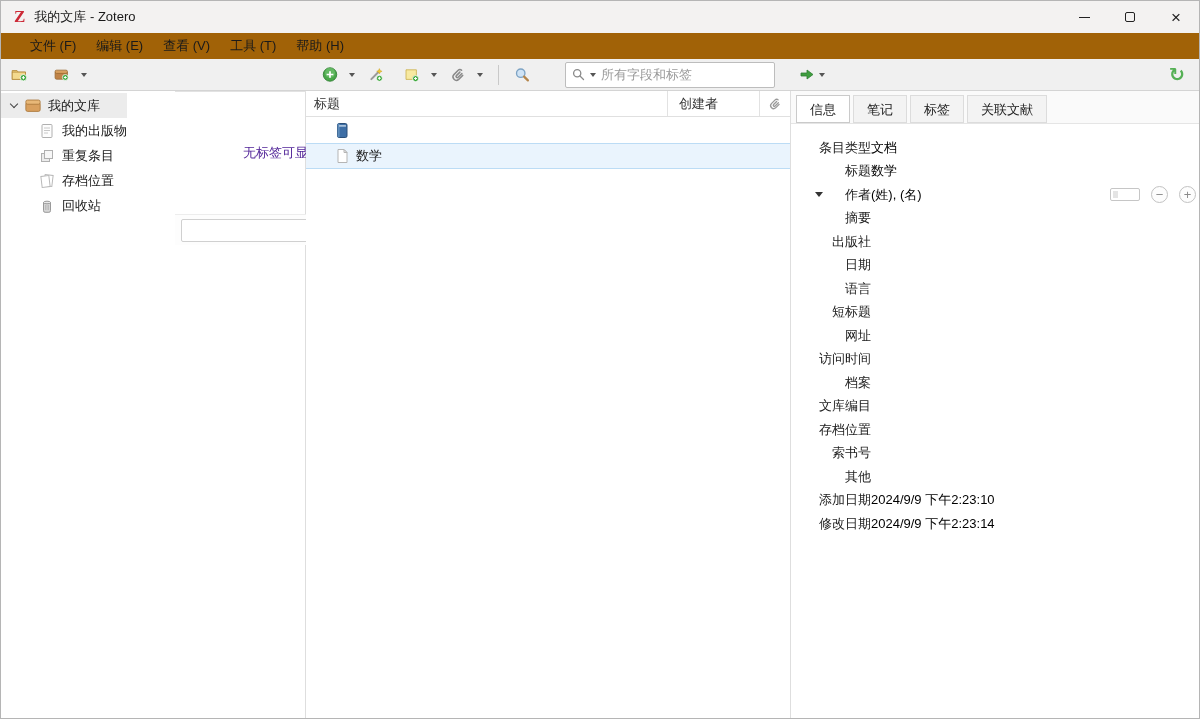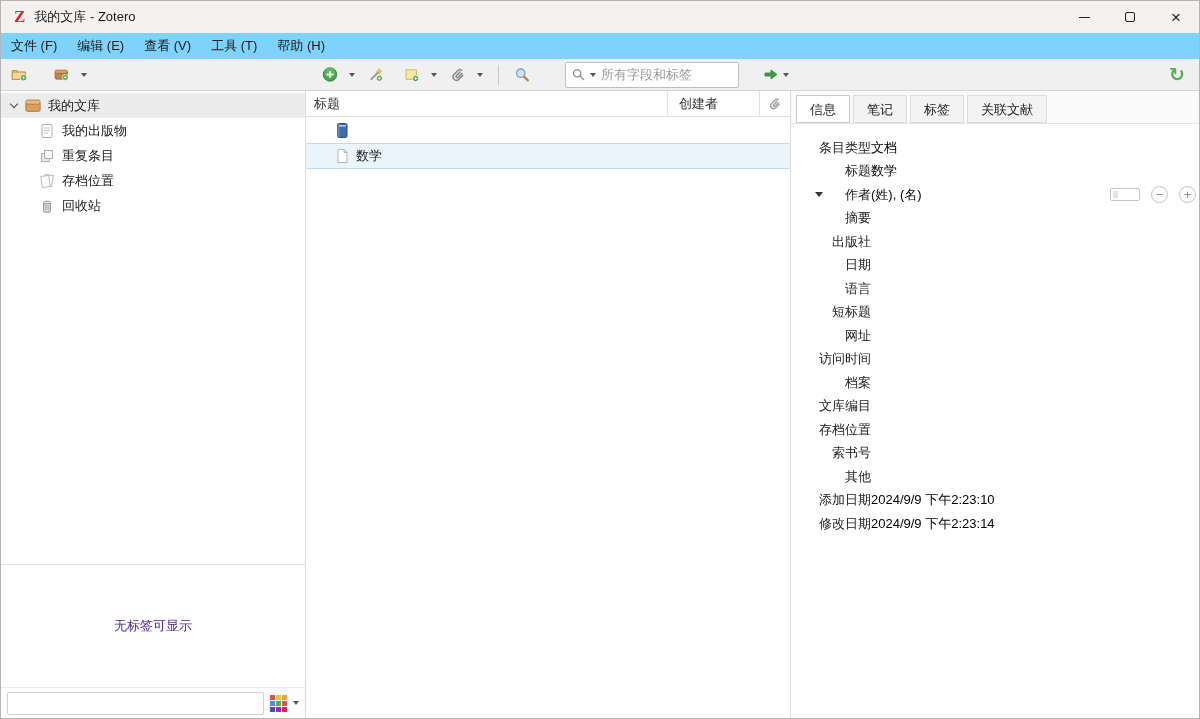--- a/index.html
+++ b/index.html
@@ -11,39 +11,39 @@
   .titlebar { height:32px; display:flex; align-items:center; padding-left:13px; background:#f3f2f1; flex:0 0 auto; }
   .zlogo { color:#cc2936; font-weight:bold; font-size:17px; margin-right:9px; font-family:"Liberation Serif","DejaVu Serif",serif; }
   .wtitle { font-size:13px; color:#1a1a1a; }
   .wcontrols { margin-left:auto; display:flex; height:32px; }
   .wbtn { width:46px; height:32px; display:flex; align-items:center; justify-content:center; cursor:default; }
   .min-glyph { width:11px; height:1px; background:#222; display:block; }
   .max-glyph { width:10px; height:10px; border:1.2px solid #222; border-radius:2px; display:block; }
   .close-glyph { font-size:17px; line-height:1; color:#222; }
 
   
-  .menubar { height:26px; display:flex; align-items:center; background:#7dd3fc; padding-left:0; flex:0 0 auto; }
+  .menubar { height:26px; display:flex; align-items:center; background:#a16207; padding-left:19px; flex:0 0 auto; }
   .menu-item { padding:3px 10px; }
 
   
   .toolbar { height:32px; display:flex; align-items:center; background:#f0f0f0; border-bottom:1px solid #d4d4d4; flex:0 0 auto; }
   .tb-left { width:305px; display:flex; align-items:center; gap:20px; padding-left:10px; flex:0 0 auto; }
   .tb-btn { display:flex; align-items:center; gap:4px; }
   .tb-mid { display:flex; align-items:center; gap:13px; padding-left:16px; }
   .tb-sep { width:1px; height:20px; background:#c9c9c9; margin:0 2px; }
   .caret { width:0; height:0; border-left:3.5px solid transparent; border-right:3.5px solid transparent; border-top:4px solid #555; display:inline-block; }
-  .searchbox { width:174px; height:26px; background:#fff; border:1px solid #bdbdbd; border-radius:2px; display:flex; align-items:center; padding:0 6px; gap:5px; margin-left:28px; }
+  .searchbox { width:210px; height:26px; background:#fff; border:1px solid #bdbdbd; border-radius:2px; display:flex; align-items:center; padding:0 6px; gap:5px; margin-left:28px; }
   .searchbox input { border:none; outline:none; flex:1; font-size:13px; font-family:inherit; background:transparent; color:#333; min-width:0; }
   .searchbox input::placeholder { color:#9a9a9a; }
   .locate-btn { display:flex; align-items:center; gap:4px; margin-left:24px; }
   .sync-btn { margin-left:auto; margin-right:14px; color:#55b055; font-size:19px; font-weight:bold; font-family:"DejaVu Sans",sans-serif; line-height:1; }
 
   
   .content { flex:1; display:flex; background:#fff; min-height:0; }
-  .pane-left { width:305px; border-right:1px solid #dedede; display:flex; flex-direction:column; background:#fff; flex:0 0 auto;gap:48px; }
+  .pane-left { width:305px; border-right:1px solid #dedede; display:flex; flex-direction:row; background:#fff; flex:0 0 auto;gap:48px; }
   .pane-mid { width:485px; border-right:1px solid #dedede; background:#fff; flex:0 0 auto; display:flex; flex-direction:column; }
   .pane-right { flex:1; background:#fff; display:flex; flex-direction:column; min-width:0; }
 
   
   .tree { flex:1; padding-top:2px; }
   .tree-row { height:25px; display:flex; align-items:center; }
   .tree-root { background:#ececec; padding-left:8px; }
   .chev { display:inline-block; width:6px; height:6px; border-right:1.4px solid #444; border-bottom:1.4px solid #444; transform:rotate(45deg); margin:-3px 8px 0 2px; }
   .tree-child { padding-left:38px; }
   .icon16 { width:16px; height:16px; display:inline-flex; align-items:center; justify-content:center; margin-right:7px; flex:0 0 auto; }

